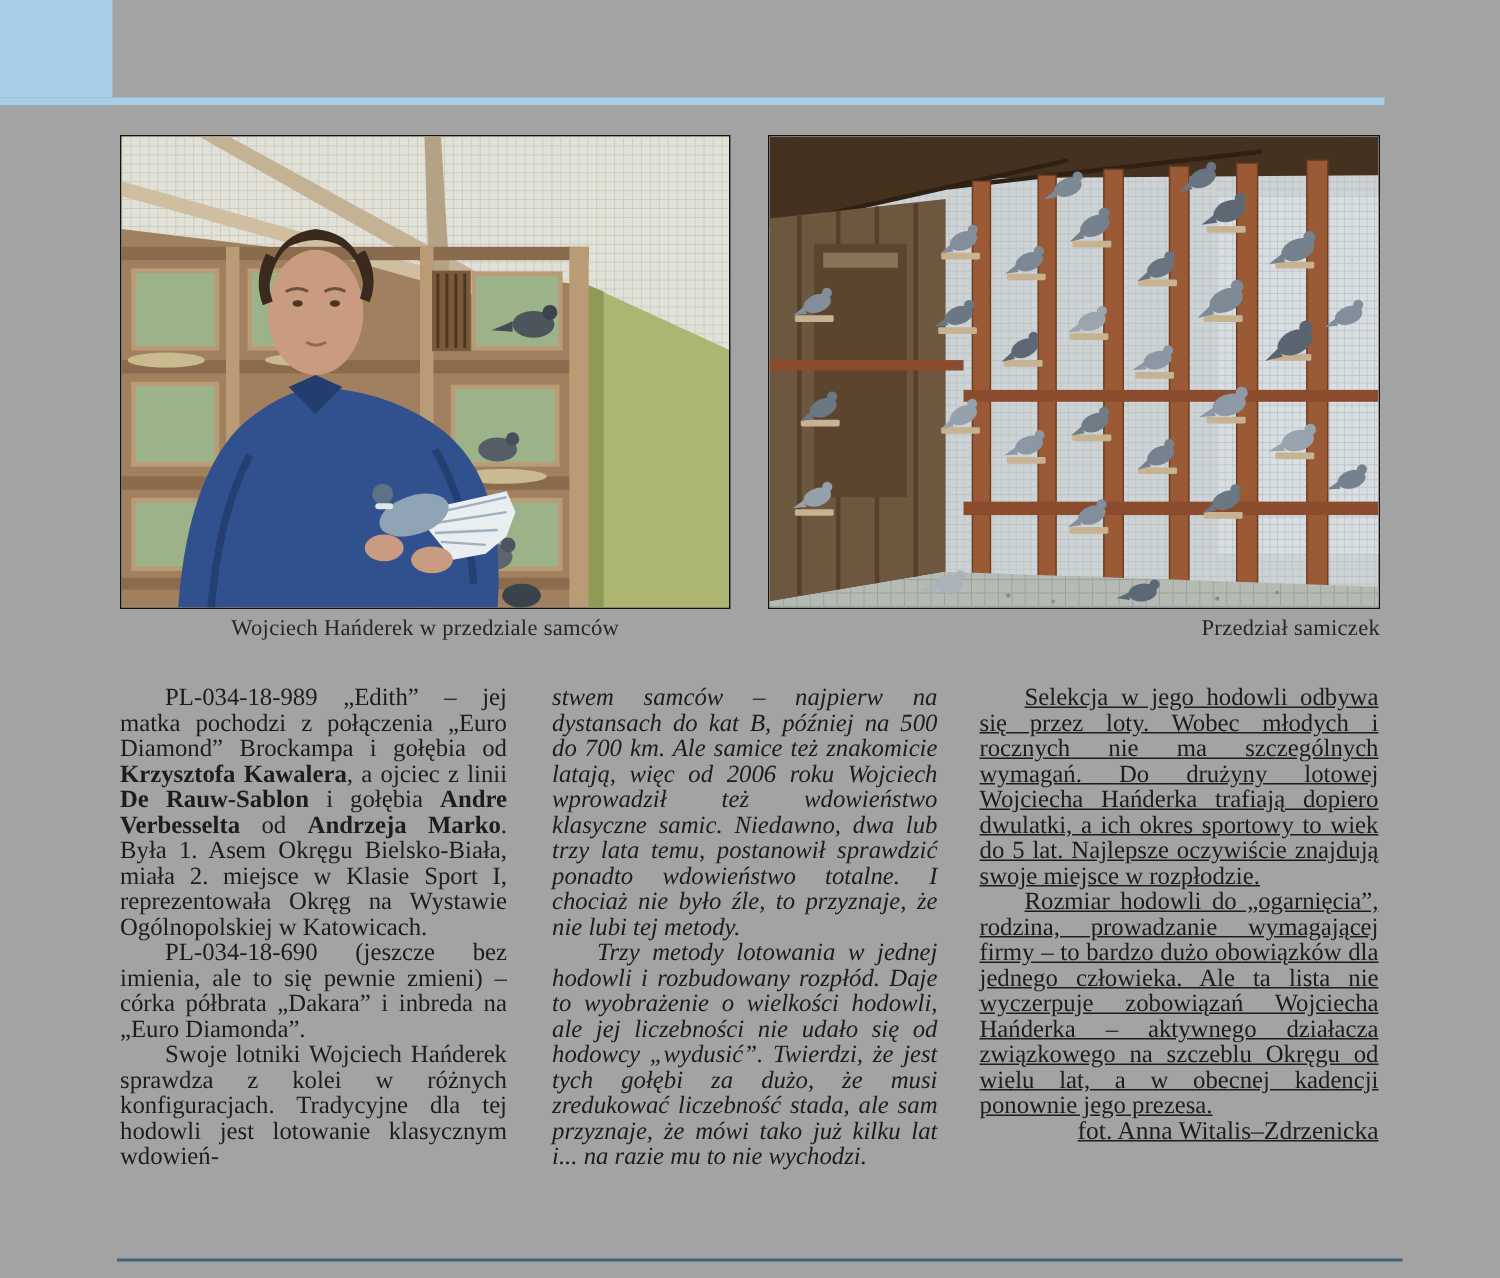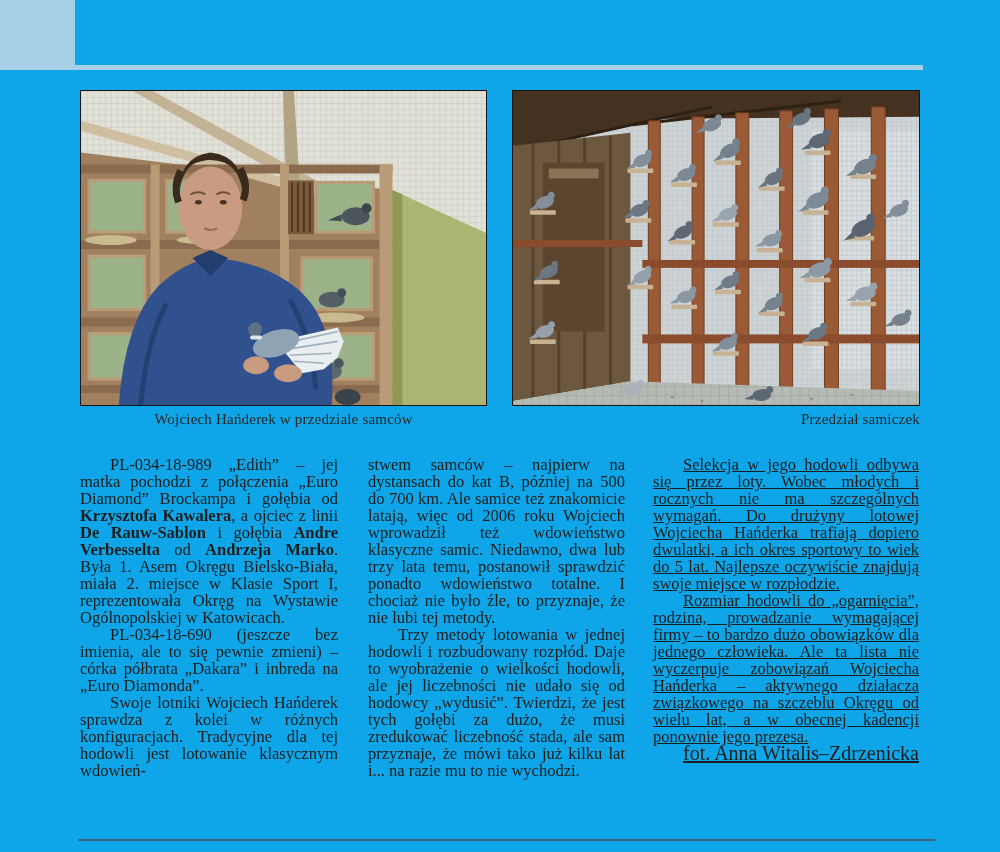--- a/index.html
+++ b/index.html
@@ -1,19 +1,19 @@
 <!DOCTYPE html>
 <html lang="pl"><head>
 <meta charset="utf-8">
 <style>
   html,body{margin:0;padding:0;}
   .page{
     position:relative;
     width:1000px;height:852px;
-    background:#0ea5e9;
+    background:#a3a3a3;
     font-family:"Liberation Serif", serif;
     color:#1c1c1a;
     overflow:hidden;
   }
   .accent-block{
     position:absolute;left:0;top:0;width:75px;height:65px;
     background:#a8cfe8;
   }
   .accent-bar{
     position:absolute;left:0;top:65px;width:923px;height:5px;
@@ -35,28 +35,28 @@
   }
   .caption-left{left:80px;width:407px;}
   .caption-right{left:512px;width:408px;text-align:right;}
   .col{
     position:absolute;top:456px;
     font-size:16.5px;line-height:17px;
     text-align:justify;
     text-justify:inter-word;
   }
   .col-1{left:80px;width:258px;}
-  .col-2{left:368px;width:257px;}
+  .col-2{left:368px;width:257px;font-style:italic;}
   .col-3{left:653px;width:266px;text-decoration:underline;}
   .col p{margin:0;text-indent:30px;}
   .col p.no-indent{text-indent:0;}
   .col strong{font-weight:bold;}
   .credit{
     margin:0;text-align:right;text-indent:0;
-    font-size:20px;
+    font-size:17px;
   }
   .footer-rule{
     position:absolute;left:78px;top:839px;width:857px;height:2px;
     background:#41637a;
   }
 </style>
 </head>
 <body>
 
 <div class="page">

